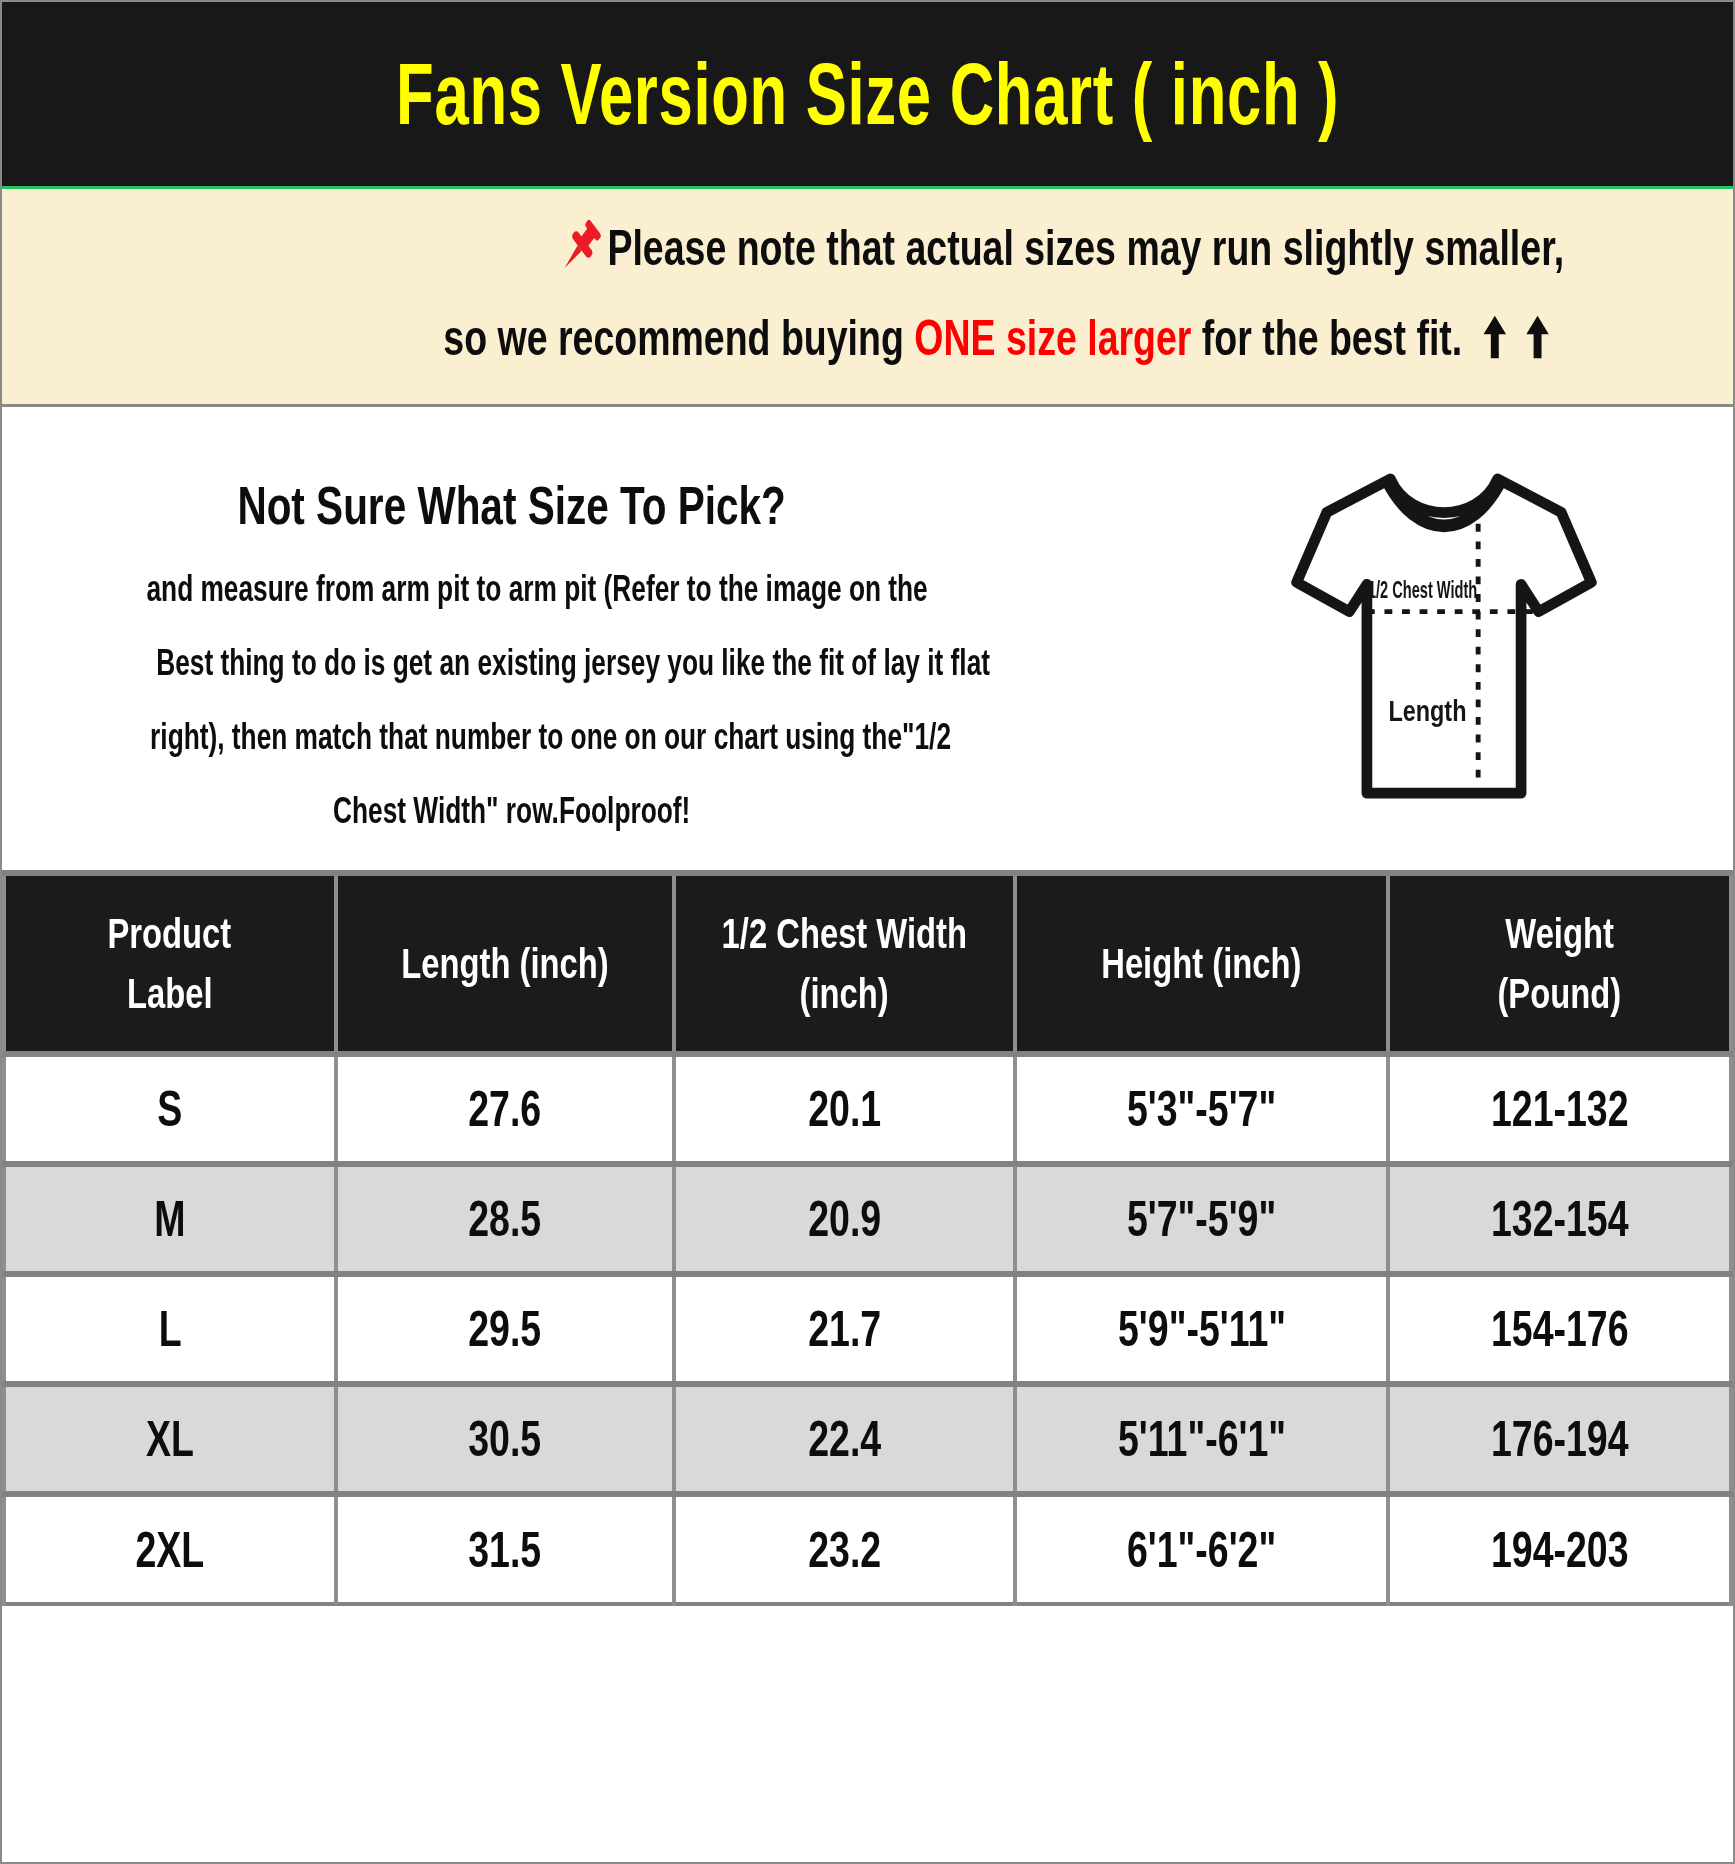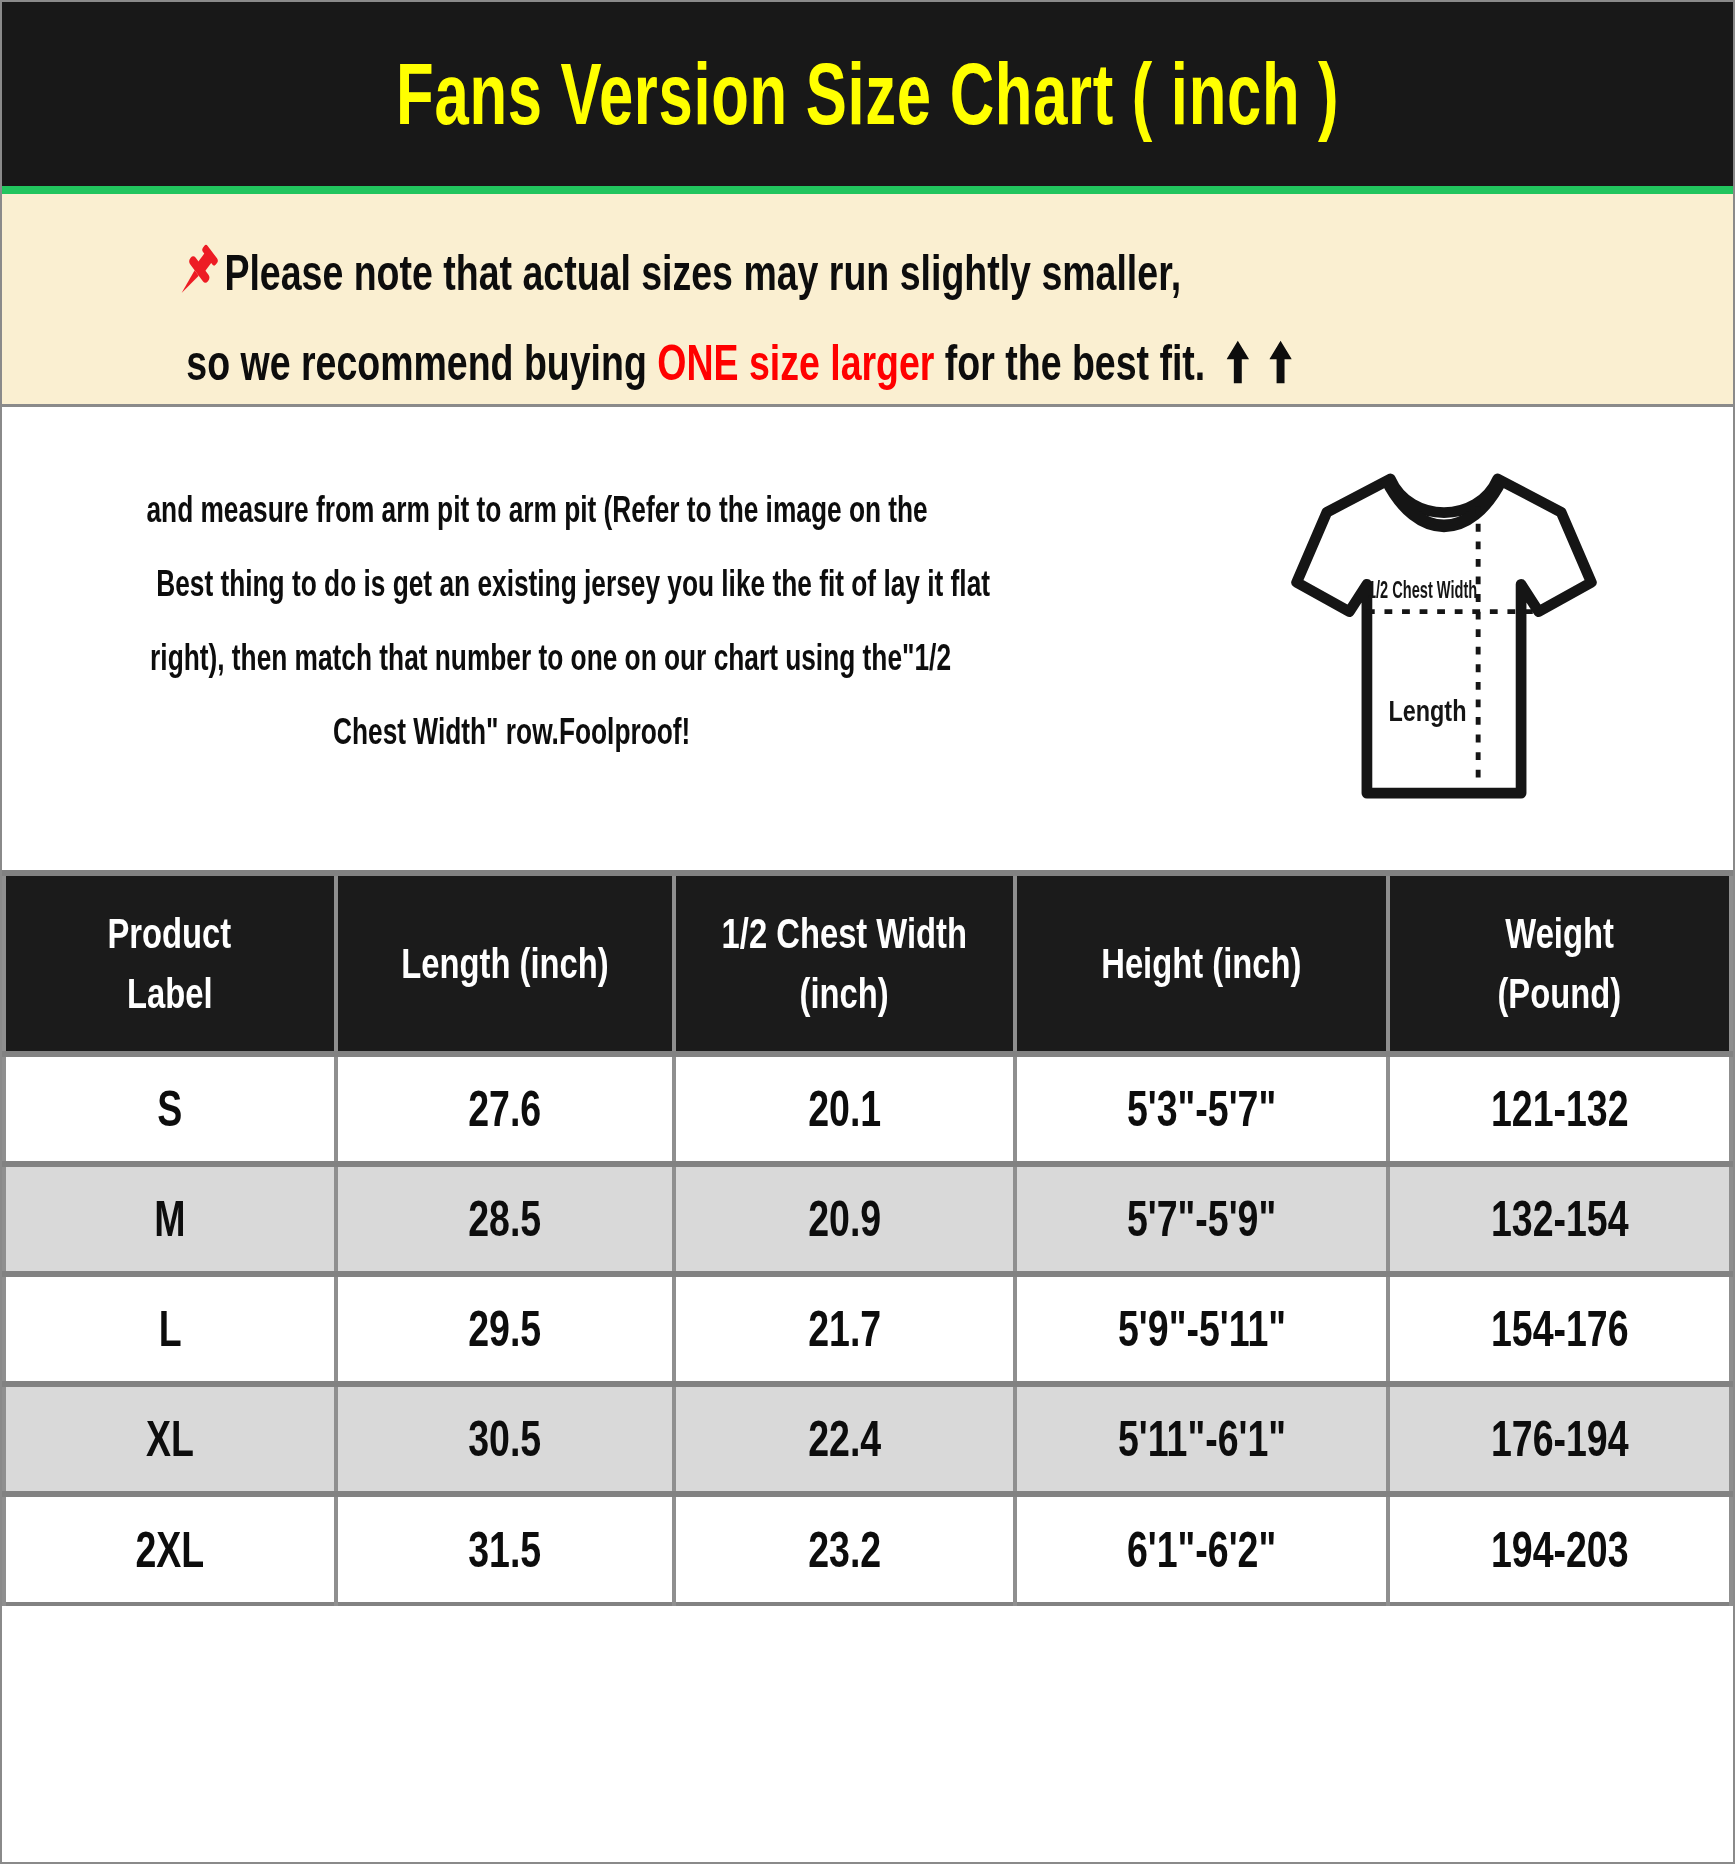--- a/index.html
+++ b/index.html
@@ -17,22 +17,22 @@
 
   
   .title-bar{
     height:184px;background:#181818;display:flex;align-items:center;justify-content:center;
   }
   .title-bar h1{margin:12px;font-size:88px;line-height:1;color:#FFFF00;letter-spacing:1px;}
 
   
   .note-box{
     height:221px;box-sizing:border-box;background:#FAEFD1;
-    border-top:8px solid #22c55e;border-bottom:3px solid #8a8a8a;
-    text-align:left;padding-top:34px;
+    border-top:3px solid #22c55e;border-bottom:3px solid #8a8a8a;
+    text-align:right;padding-top:14px;
   }
   .note-line{margin:0;font-size:50px;line-height:90px;color:#0d0d0d;}
   .red-text{color:#FF0000;}
   .pin-svg{vertical-align:-18px;margin-right:2px;}
   .arrow-svg{vertical-align:-5px;margin-left:14px;}
 
   
   .info{height:463px;position:relative;background:#ffffff;}
   .guide{width:1020px;padding-top:66px;text-align:center;}
   .guide h2{margin:0 0 14px 0;font-size:54px;line-height:1.2;color:#0d0d0d;}
@@ -86,20 +86,21 @@
         </svg>
         <svg class="arrow-svg" width="30" height="46" viewBox="0 0 34 48">
           <polygon points="17,0 34,21 23,21 23,48 11,48 11,21 0,21" fill="#0d0d0d"></polygon>
         </svg>
       </span>
     </p>
   </section>
 
   <section class="info">
     <div class="guide">
+      <h2><span class="cond sx75">Not Sure What Size To Pick?</span></h2>
       <div class="guide-line"><span class="cond sx73">and measure from arm pit to arm pit (Refer to the image on the</span></div>
       <div class="guide-line"><span class="cond sx73">Best thing to do is get an existing jersey you like the fit of lay it flat</span></div>
       <div class="guide-line"><span class="cond sx73">right), then match that number to one on our chart using the"1/2</span></div>
       <div class="guide-line"><span class="cond sx73">Chest Width" row.Foolproof!</span></div>
     </div>
 
     <div class="shirt-wrap">
       <svg width="322" height="360" viewBox="0 0 330 360">
 
         <path d="M 110 16 L 45 50 L 14 122 L 68 152 L 86 124 L 86 338 L 244 338 L 244 124 L 262 152 L 316 122 L 285 50 L 220 16 C 200 62 130 62 110 16 Z" fill="#ffffff" stroke="#151515" stroke-width="11" stroke-linejoin="round"></path>

